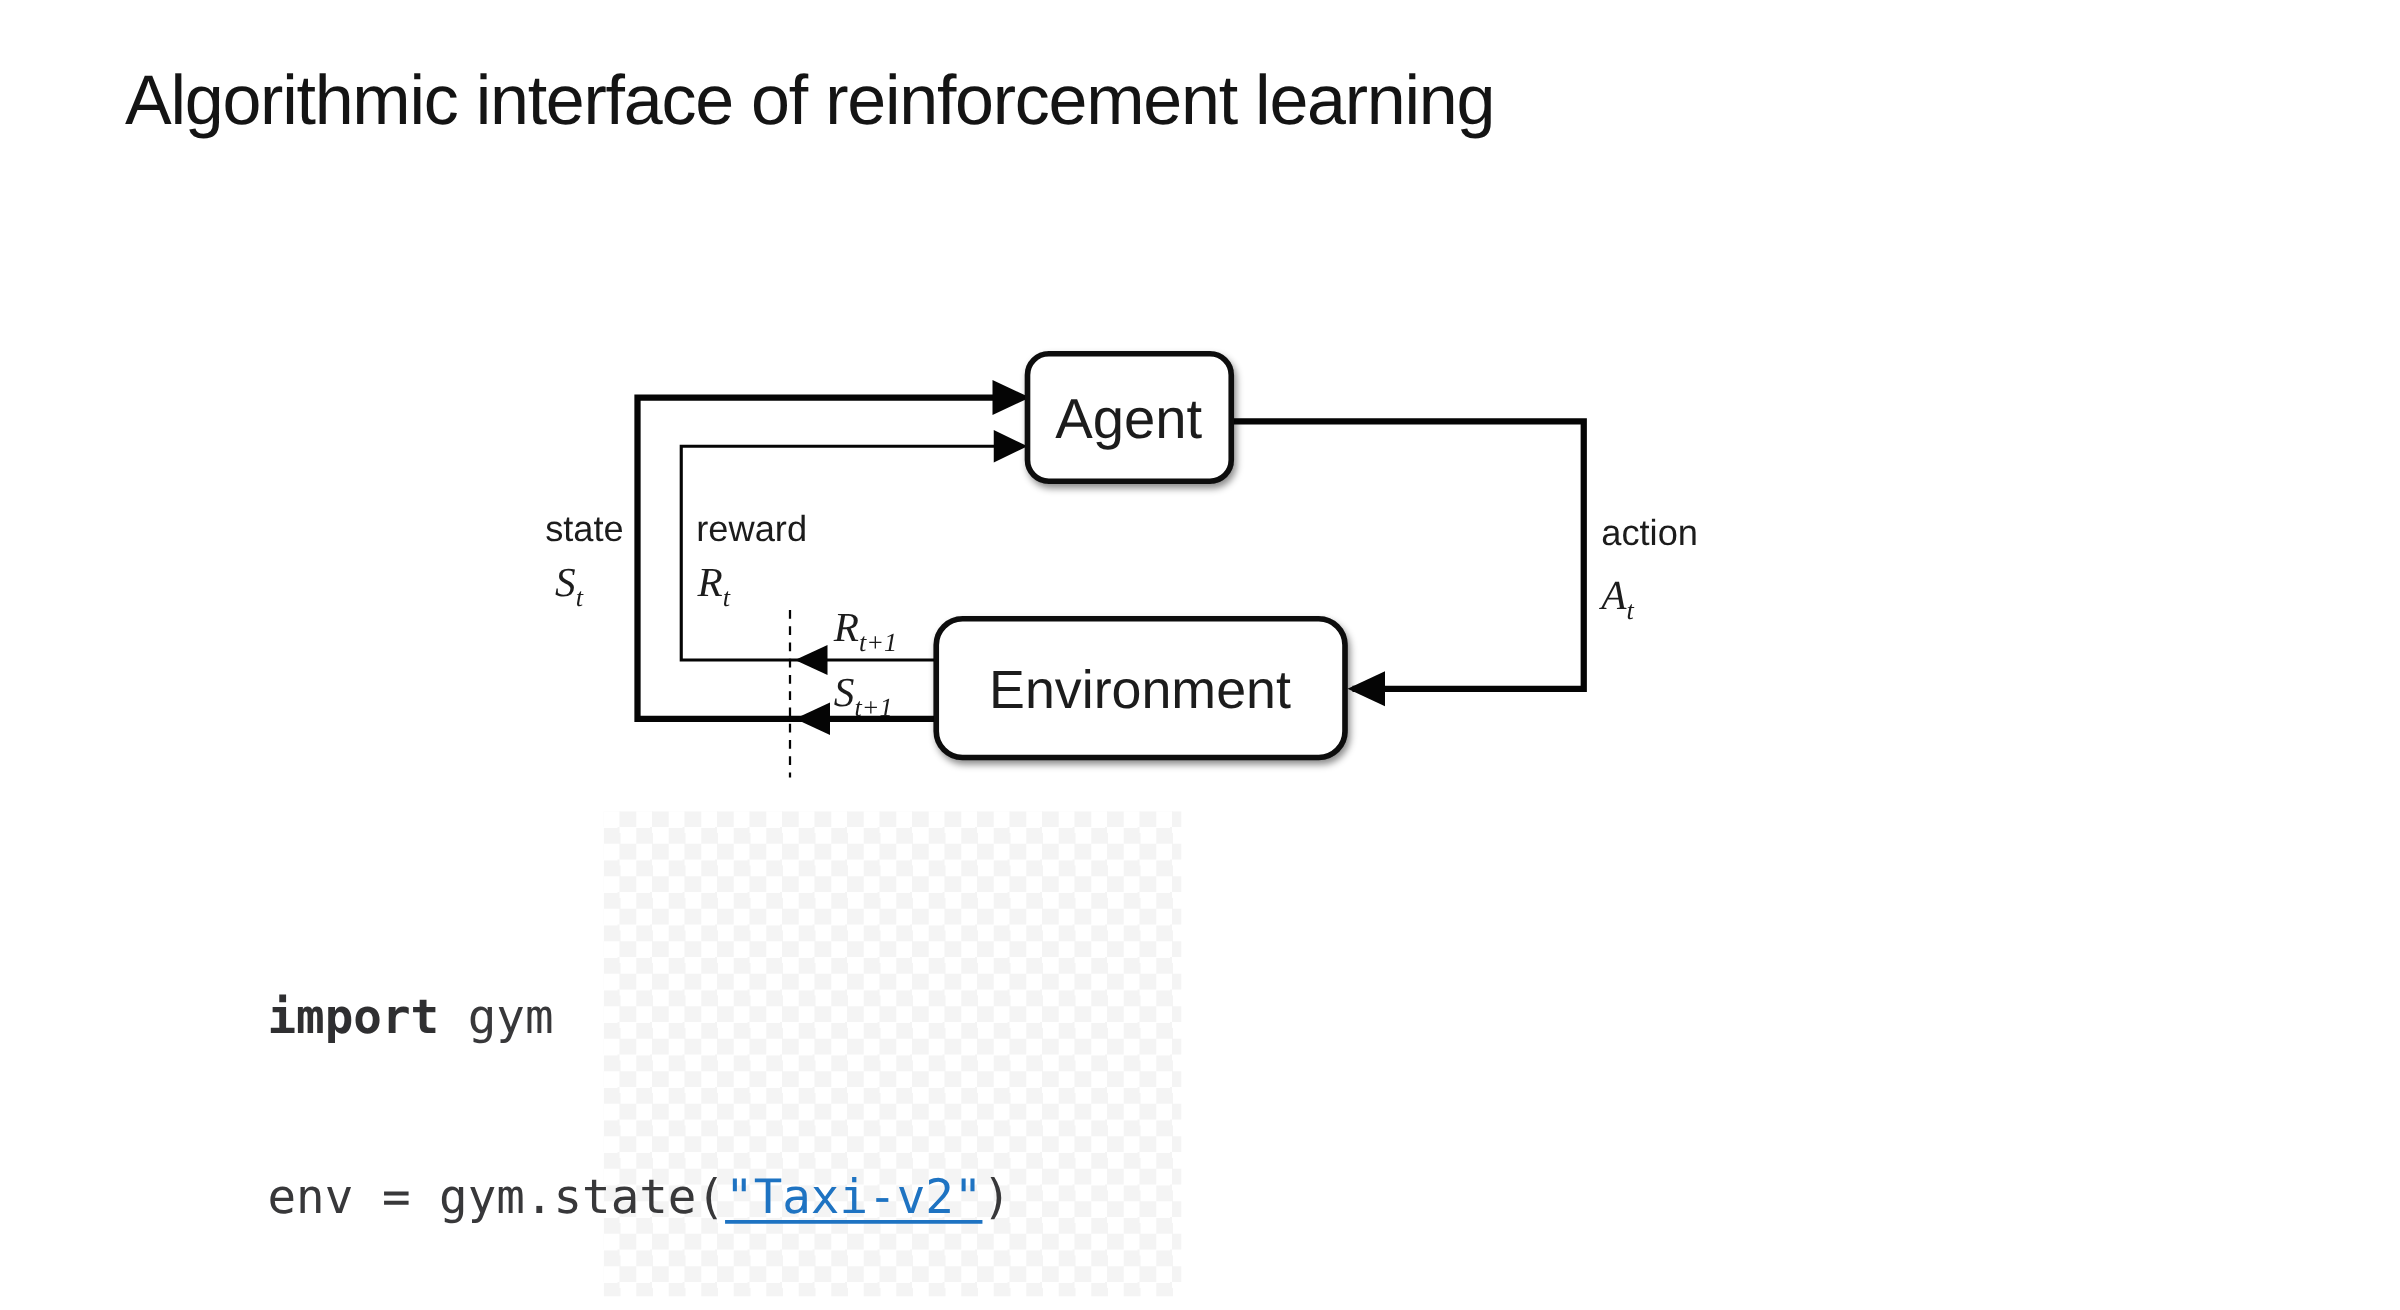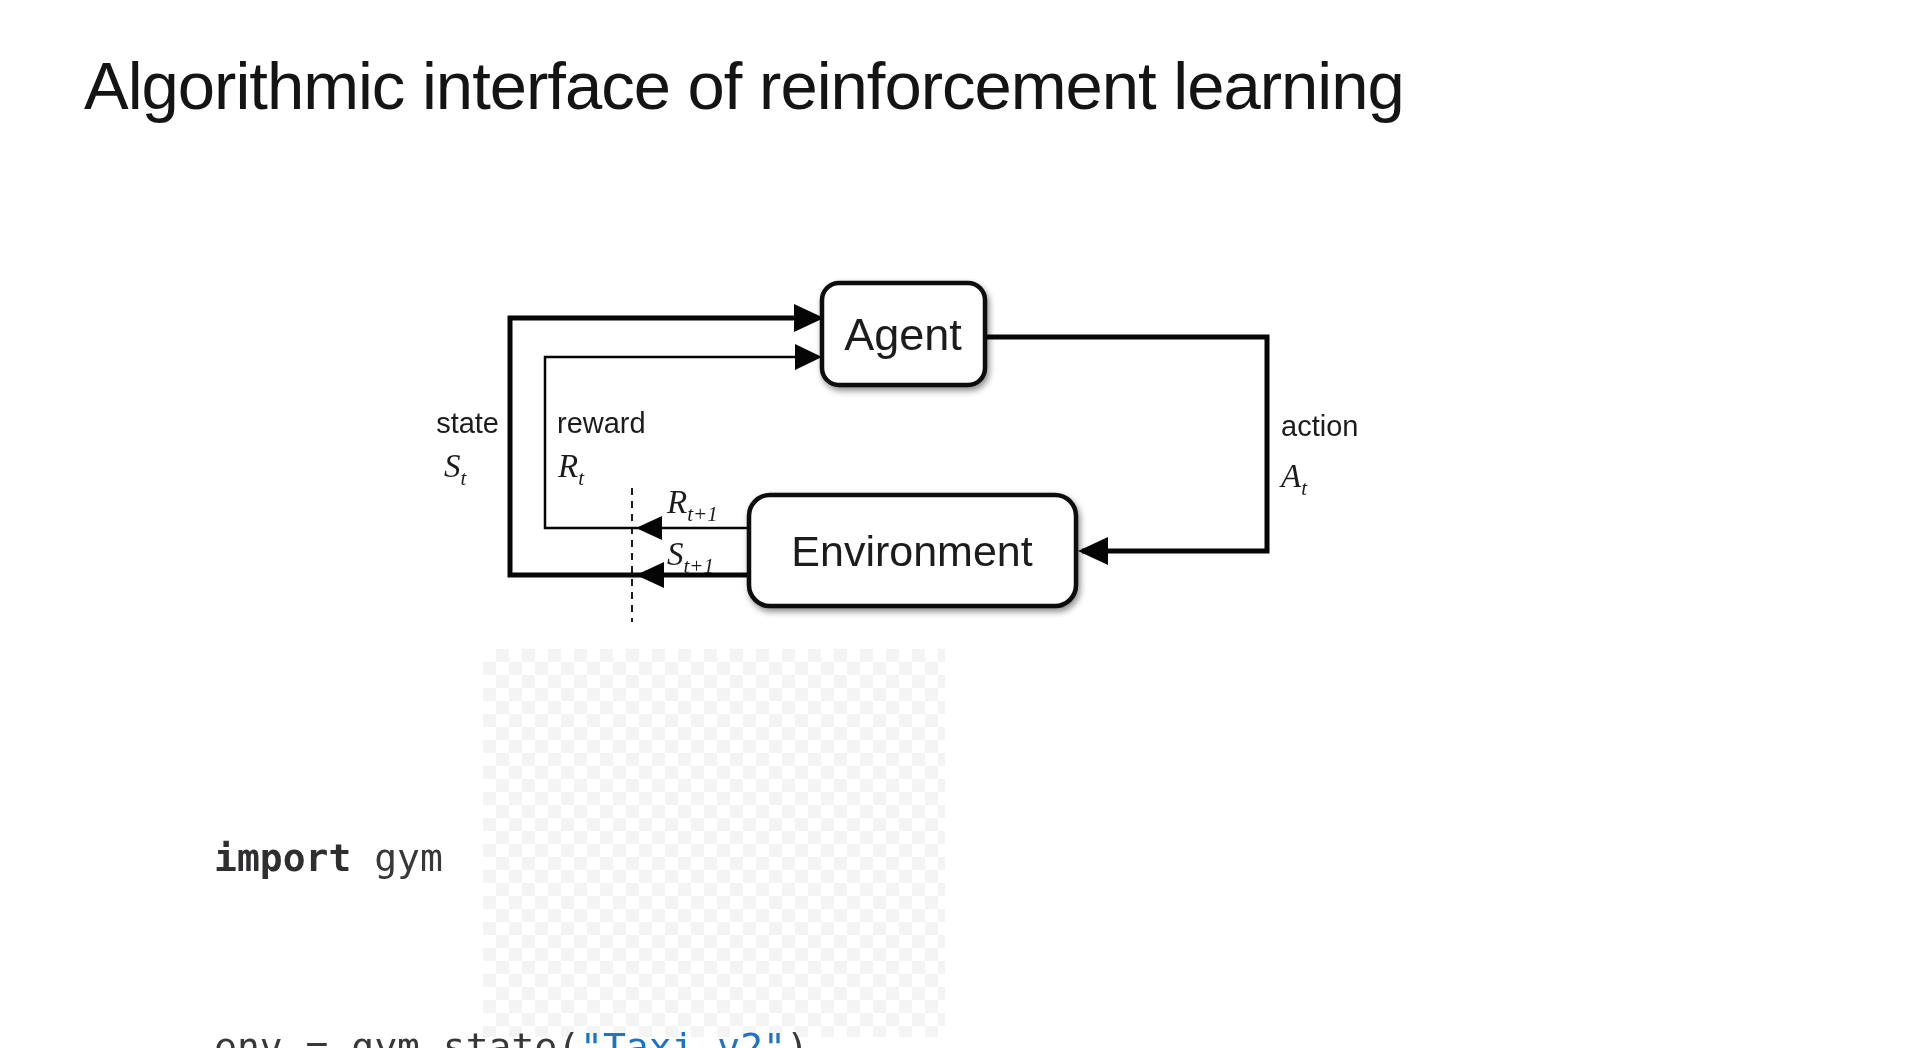--- a/index.html
+++ b/index.html
@@ -12,25 +12,25 @@
     font-family: "Liberation Sans", sans-serif;
   }
   .slide {
     position: relative;
     width: 1920px;
     height: 1048px;
     background: #ffffff;
   }
   .slide-title {
     position: absolute;
-    left: 84px;
+    left: 100px;
     top: 52px;
     font-family: "Liberation Sans", sans-serif;
     font-weight: 300;
-    font-size: 67px;
+    font-size: 56px;
     line-height: 1.0;
     letter-spacing: -1px;
     color: #141414;
     white-space: nowrap;
   }
   .diagram-svg {
     position: absolute;
     left: 0;
     top: 0;
     width: 1920px;
@@ -69,21 +69,21 @@
   .code-block {
     position: absolute;
     left: 214px;
     top: 693px;
     font-family: "DejaVu Sans Mono", "Liberation Mono", monospace;
     font-size: 38px;
     line-height: 48px;
     color: #38383a;
     white-space: pre;
   }
-  .code-line { height: 48px; white-space: pre; margin-top: 45px; }
+  .code-line { height: 48px; white-space: pre; }
   .kw { font-weight: bold; color: #2f2f31; }
   .str-link {
     color: #1e73c2;
     text-decoration: underline;
     text-decoration-thickness: 3px;
     text-underline-offset: 6px;
   }
 </style>
 </head>
 <body>

